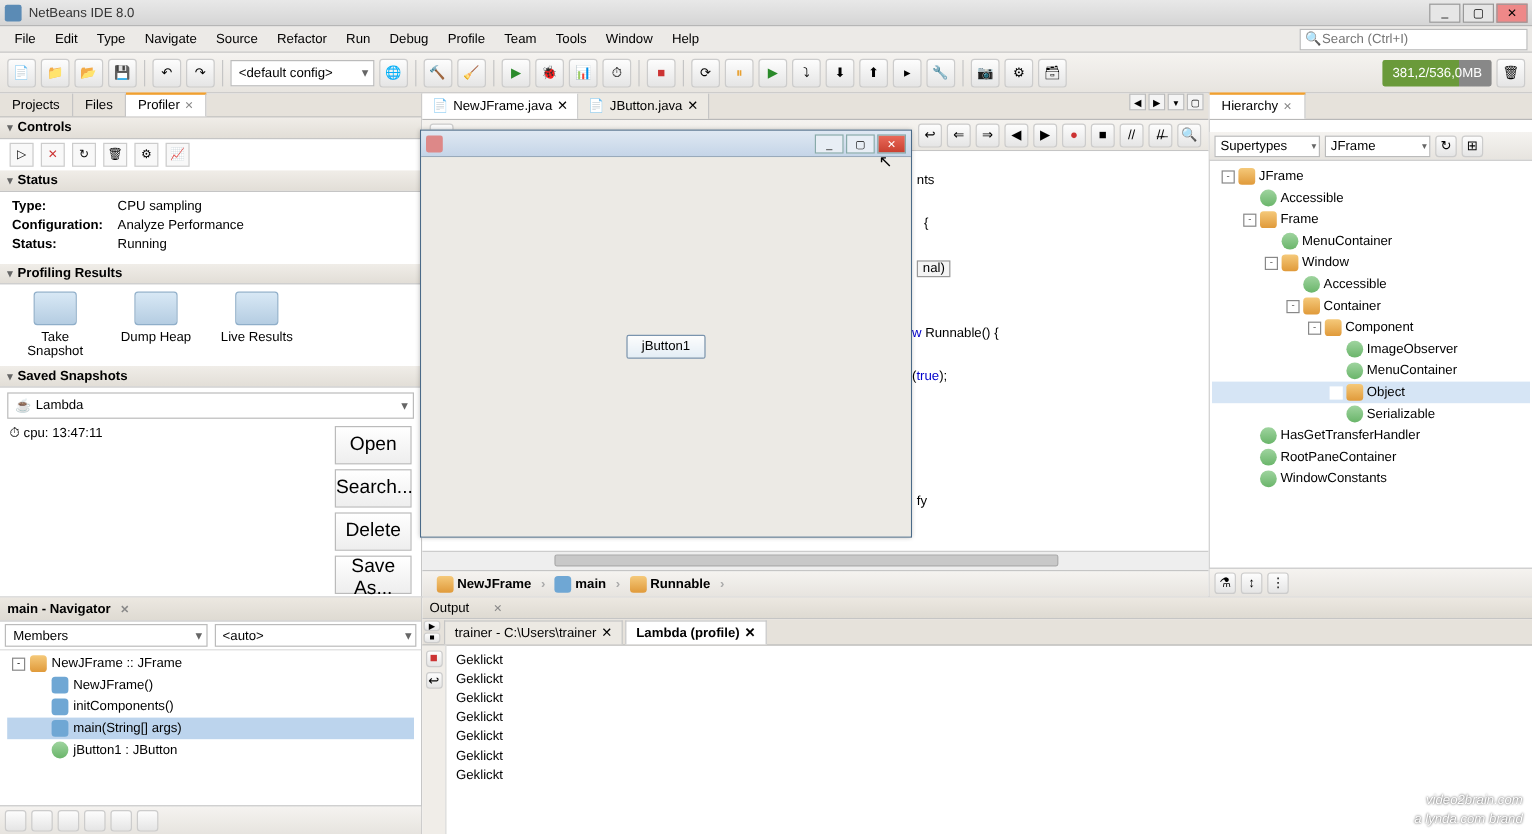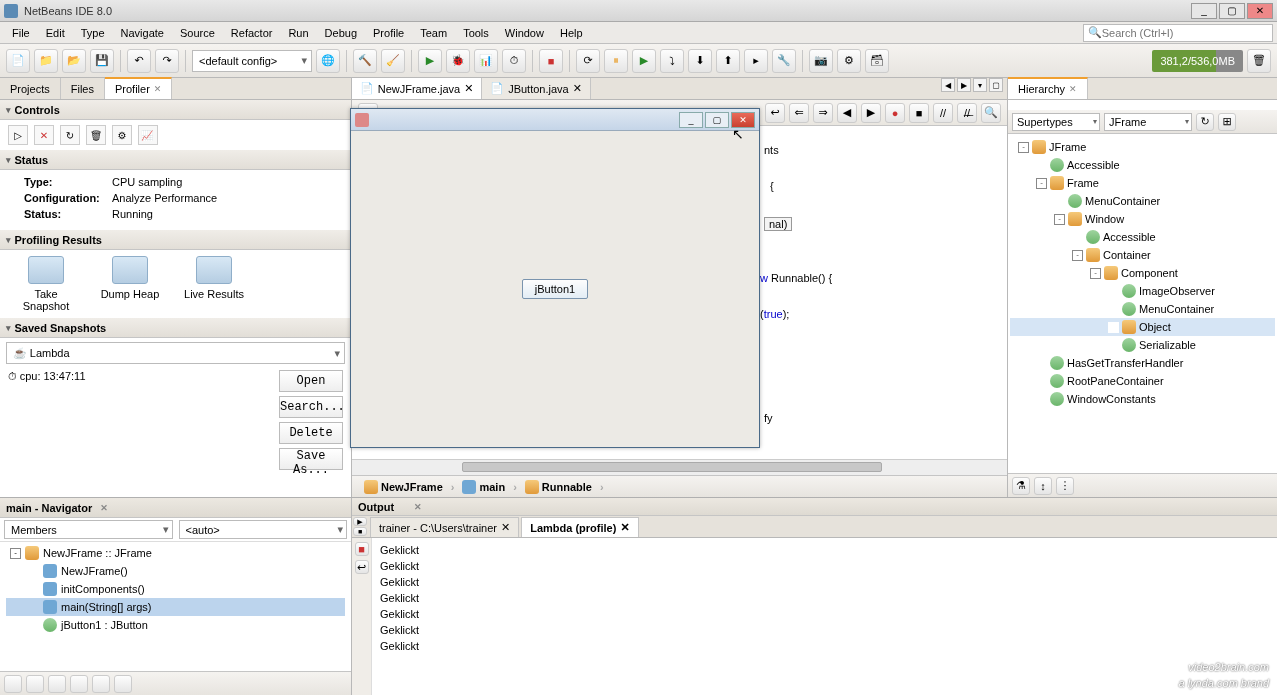--- a/index.html
+++ b/index.html
@@ -34,31 +34,31 @@
 
 .leftcol { width: 352px; display: flex; flex-direction: column; border-right: 1px solid #b8b8b8; background: #fff; }
 .tabs { height: 22px; display: flex; background: #e6e2db; border-bottom: 1px solid #b8b8b8; }
 .tab { padding: 3px 10px; border-right: 1px solid #c5c5c5; cursor: pointer; display: flex; align-items: center; gap: 4px; }
 .tab.active { background: #fff; border-top: 2px solid #f0a030; margin-top: -1px; }
 .tab .x { color: #888; font-size: 9px; }
 .section-hdr { height: 20px; background: linear-gradient(#f0ede8,#e2ded7); border-bottom: 1px solid #c5c5c5; display: flex; align-items: center; padding: 0 6px; font-weight: bold; gap: 4px; }
 .section-hdr .toggle { font-size: 9px; color: #666; cursor: pointer; }
 .controls-row { height: 30px; display: flex; align-items: center; gap: 6px; padding: 0 8px; }
 .cbtn { width: 20px; height: 20px; border: 1px solid #ccc; background: #f8f8f8; cursor: pointer; display:flex; align-items:center; justify-content:center; font-size:10px; }
-.status-grid { padding: 4px 24px 8px; line-height: 16px; }
+.status-grid { padding: 4px 10px 8px; line-height: 16px; }
 .status-grid b { font-weight: bold; display: inline-block; width: 88px; }
 .prof-results { display: flex; gap: 12px; padding: 6px 10px; }
 .prof-item { display: flex; flex-direction: column; align-items: center; width: 72px; cursor: pointer; }
 .prof-item .ico { width: 36px; height: 28px; background: linear-gradient(#d8e8f5,#b5cde2); border: 1px solid #8faec9; border-radius: 3px; }
 .prof-item span { margin-top: 4px; text-align: center; }
 .saved-row { display: flex; padding: 4px 6px; gap: 4px; }
 .saved-dd { flex: 1; height: 22px; border: 1px solid #bbb; background: #fff; display: flex; align-items: center; padding: 0 6px; position: relative; }
 .saved-dd::after { content: "▾"; position: absolute; right: 4px; color: #666; }
 .snap-btns { display: flex; flex-direction: column; gap: 4px; padding: 2px 8px; width: 80px; }
-.snap-btns button { height: 22px; border: 1px solid #bbb; background: linear-gradient(#fff,#eee); cursor: pointer; font-size: 12px; font-family: Liberation Mono, monospace; }
+.snap-btns button { height: 32px; border: 1px solid #bbb; background: linear-gradient(#fff,#eee); cursor: pointer; font-size: 16px; }
 .snap-area { display: flex; flex:1; }
 .snap-left { flex:1; overflow:auto; padding:2px 0 0 8px;}
 
 
 .centercol { flex: 1; display: flex; flex-direction: column; background: #fff; position: relative; }
 .ed-tabs { height: 22px; display: flex; background: #e6e2db; border-bottom: 1px solid #b8b8b8; position: relative; }
 .ed-tab { padding: 3px 8px; border-right: 1px solid #c5c5c5; cursor: pointer; display: flex; align-items: center; gap: 4px; background: #ece9e3; }
 .ed-tab.active { background: #fff; }
 .ed-tabctrl { margin-left: auto; display: flex; gap: 2px; padding-right: 4px; }
 .ed-tabctrl .mini { width: 14px; height: 14px; border: 1px solid #bbb; background: #f4f4f4; display:flex; align-items:center; justify-content:center; font-size:8px; cursor:pointer; }
@@ -98,21 +98,21 @@
 .nav-dd-row { height: 24px; display:flex; gap:6px; padding: 2px 4px; border-bottom: 1px solid #ddd; }
 .nav-dd { flex:1; border: 1px solid #bbb; background: #fff; display:flex; align-items:center; padding: 0 14px 0 6px; position:relative; }
 .nav-dd::after { content: "▾"; position:absolute; right:3px; color:#666; }
 .nav-tree { flex:1; padding: 2px 6px; line-height: 18px; }
 .nav-tree .item { display:flex; align-items:center; gap:4px; padding-left: var(--i,0); cursor:pointer; }
 .nav-tree .item.sel { background: #bcd4ed; }
 .nav-footer { height: 24px; background: linear-gradient(#f5f3f0,#e7e4df); border-top: 1px solid #c5c5c5; display:flex; align-items:center; padding: 0 4px; gap:4px; }
 
 
 .outpanel { flex:1; display:flex; flex-direction:column; background:#fff; }
-.out-hdr { height: 18px; background: linear-gradient(#ece8e1,#dedad2); border-bottom:1px solid #c5c5c5; display:flex; align-items:center; padding: 0 6px; font-weight:bold; gap:16px;}
+.out-hdr { height: 18px; background: linear-gradient(#ece8e1,#dedad2); border-bottom:1px solid #c5c5c5; display:flex; align-items:center; padding: 0 6px; font-weight:normal; gap:16px;}
 .out-tabs { height: 22px; background: #e6e2db; display:flex; align-items:end; border-bottom:1px solid #b8b8b8; }
 .out-tabs .l-ico { width:18px; display:flex; flex-direction:column; gap:1px; padding:1px; }
 .out-tab { padding: 3px 8px; border: 1px solid #c5c5c5; border-bottom:none; background:#ece9e3; cursor:pointer; display:flex; gap:4px; align-items:center; margin-right:2px; }
 .out-tab.active { background: #fff; font-weight:bold; }
 .out-body { flex:1; display:flex; }
 .out-side { width: 20px; background:#f0ede8; border-right:1px solid #ddd; display:flex; flex-direction:column; align-items:center; gap:4px; padding-top:4px; }
 .out-content { flex:1; padding: 4px 8px; font-family: "Courier New", monospace; font-size: 12px; line-height: 16px; overflow:auto; }
 
 
 .running-window { position: absolute; left: 350px; top: 108px; width: 410px; height: 340px; background: #eceae5; border: 1px solid #4a6a88; box-shadow: 0 0 4px rgba(0,0,0,0.3); }

